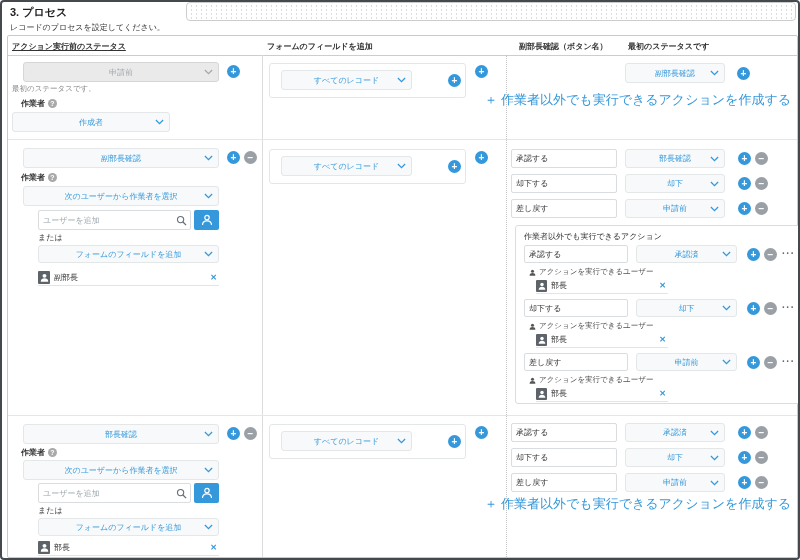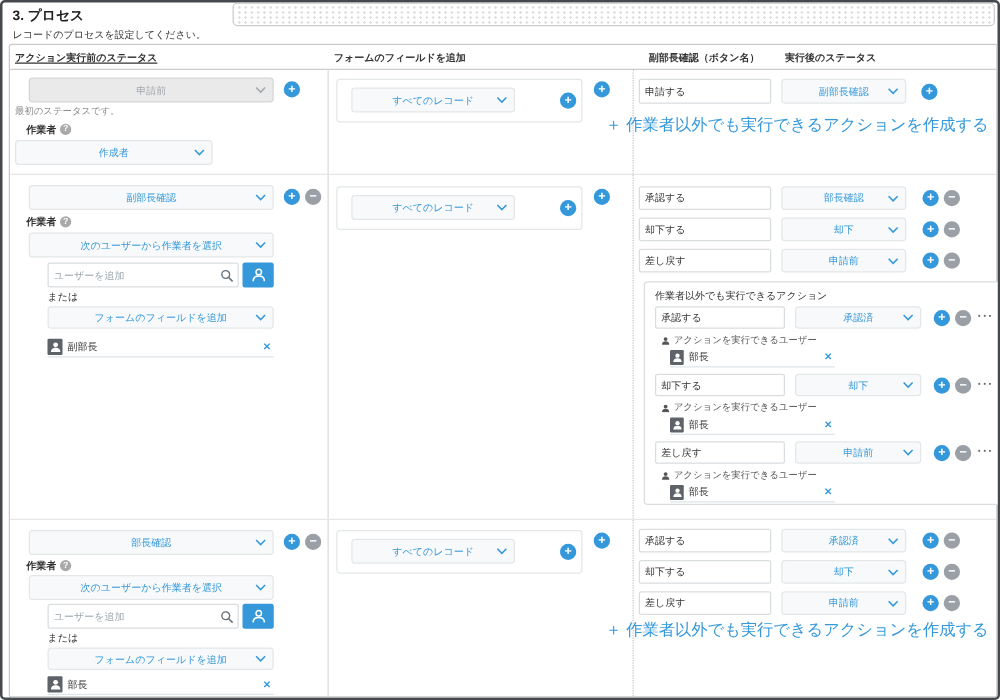--- a/index.html
+++ b/index.html
@@ -47,21 +47,21 @@
 
   <div class="abs title" style="left:8px;top:3px;">3. プロセス</div>
   <div class="abs dotted" style="left:184px;top:0px;width:608px;height:17px;"></div>
   <div class="abs desc" style="left:8px;top:20px;">レコードのプロセスを設定してください。</div>
 
   <div class="abs ptable" style="left:5px;top:33px;width:789px;bottom:0;">
 
     <div class="abs th" style="left:4px;top:5px;text-decoration:underline;">アクション実行前のステータス</div>
     <div class="abs th" style="left:259px;top:5px;">フォームのフィールドを追加</div>
     <div class="abs th" style="left:511px;top:5px;">副部長確認（ボタン名）</div>
-    <div class="abs th" style="left:620px;top:5px;">実行後のステータス</div>
+    <div class="abs th" style="left:620px;top:5px;">最初のステータスです</div>
     <div class="abs hhead" style="top:19px;"></div>
 
     <div class="abs vsol" style="left:254px;top:19px;bottom:0;"></div>
     <div class="abs vdot" style="left:498px;top:19px;bottom:0;"></div>
     <div class="abs hsep" style="top:103px;"></div>
     <div class="abs hsep" style="top:379px;"></div>
 
     <div class="abs dd disabled" style="left:15px;top:26px;width:196px;height:20px;">
       <span>申請前</span>
       <span class="chev"><svg width="9" height="6" viewBox="0 0 10 6">
@@ -84,21 +84,20 @@
     <div class="abs cond" style="left:261px;top:27px;width:197px;height:35px;"></div>
     <div class="abs dd" style="left:273px;top:34px;width:131px;height:20px;">
       <span>すべてのレコード</span>
       <span class="chev"><svg width="9" height="6" viewBox="0 0 10 6">
             <path d="M1 0.8 L5 4.8 L9 0.8" fill="none" stroke="currentColor" stroke-width="1.4"></path>
           </svg></span>
     </div>
     <div class="abs cbtn plus" style="left:440px;top:38px;">+</div>
     <div class="abs cbtn plus" style="left:467px;top:29px;">+</div>
 
-    <input class="abs ti" style="left: 503px; top: 27px; width: 106px; height: 20px;" value="申請する">
     <div class="abs dd" style="left:617px;top:27px;width:100px;height:20px;">
       <span>副部長確認</span>
       <span class="chev"><svg width="9" height="6" viewBox="0 0 10 6">
             <path d="M1 0.8 L5 4.8 L9 0.8" fill="none" stroke="currentColor" stroke-width="1.4"></path>
           </svg></span>
     </div>
     <div class="abs cbtn plus" style="left:729px;top:31px;">+</div>
     <div class="abs link" style="right:6px;top:55px;">＋ 作業者以外でも実行できるアクションを作成する</div>
 
     <div class="abs dd" style="left:15px;top:112px;width:196px;height:20px;">

